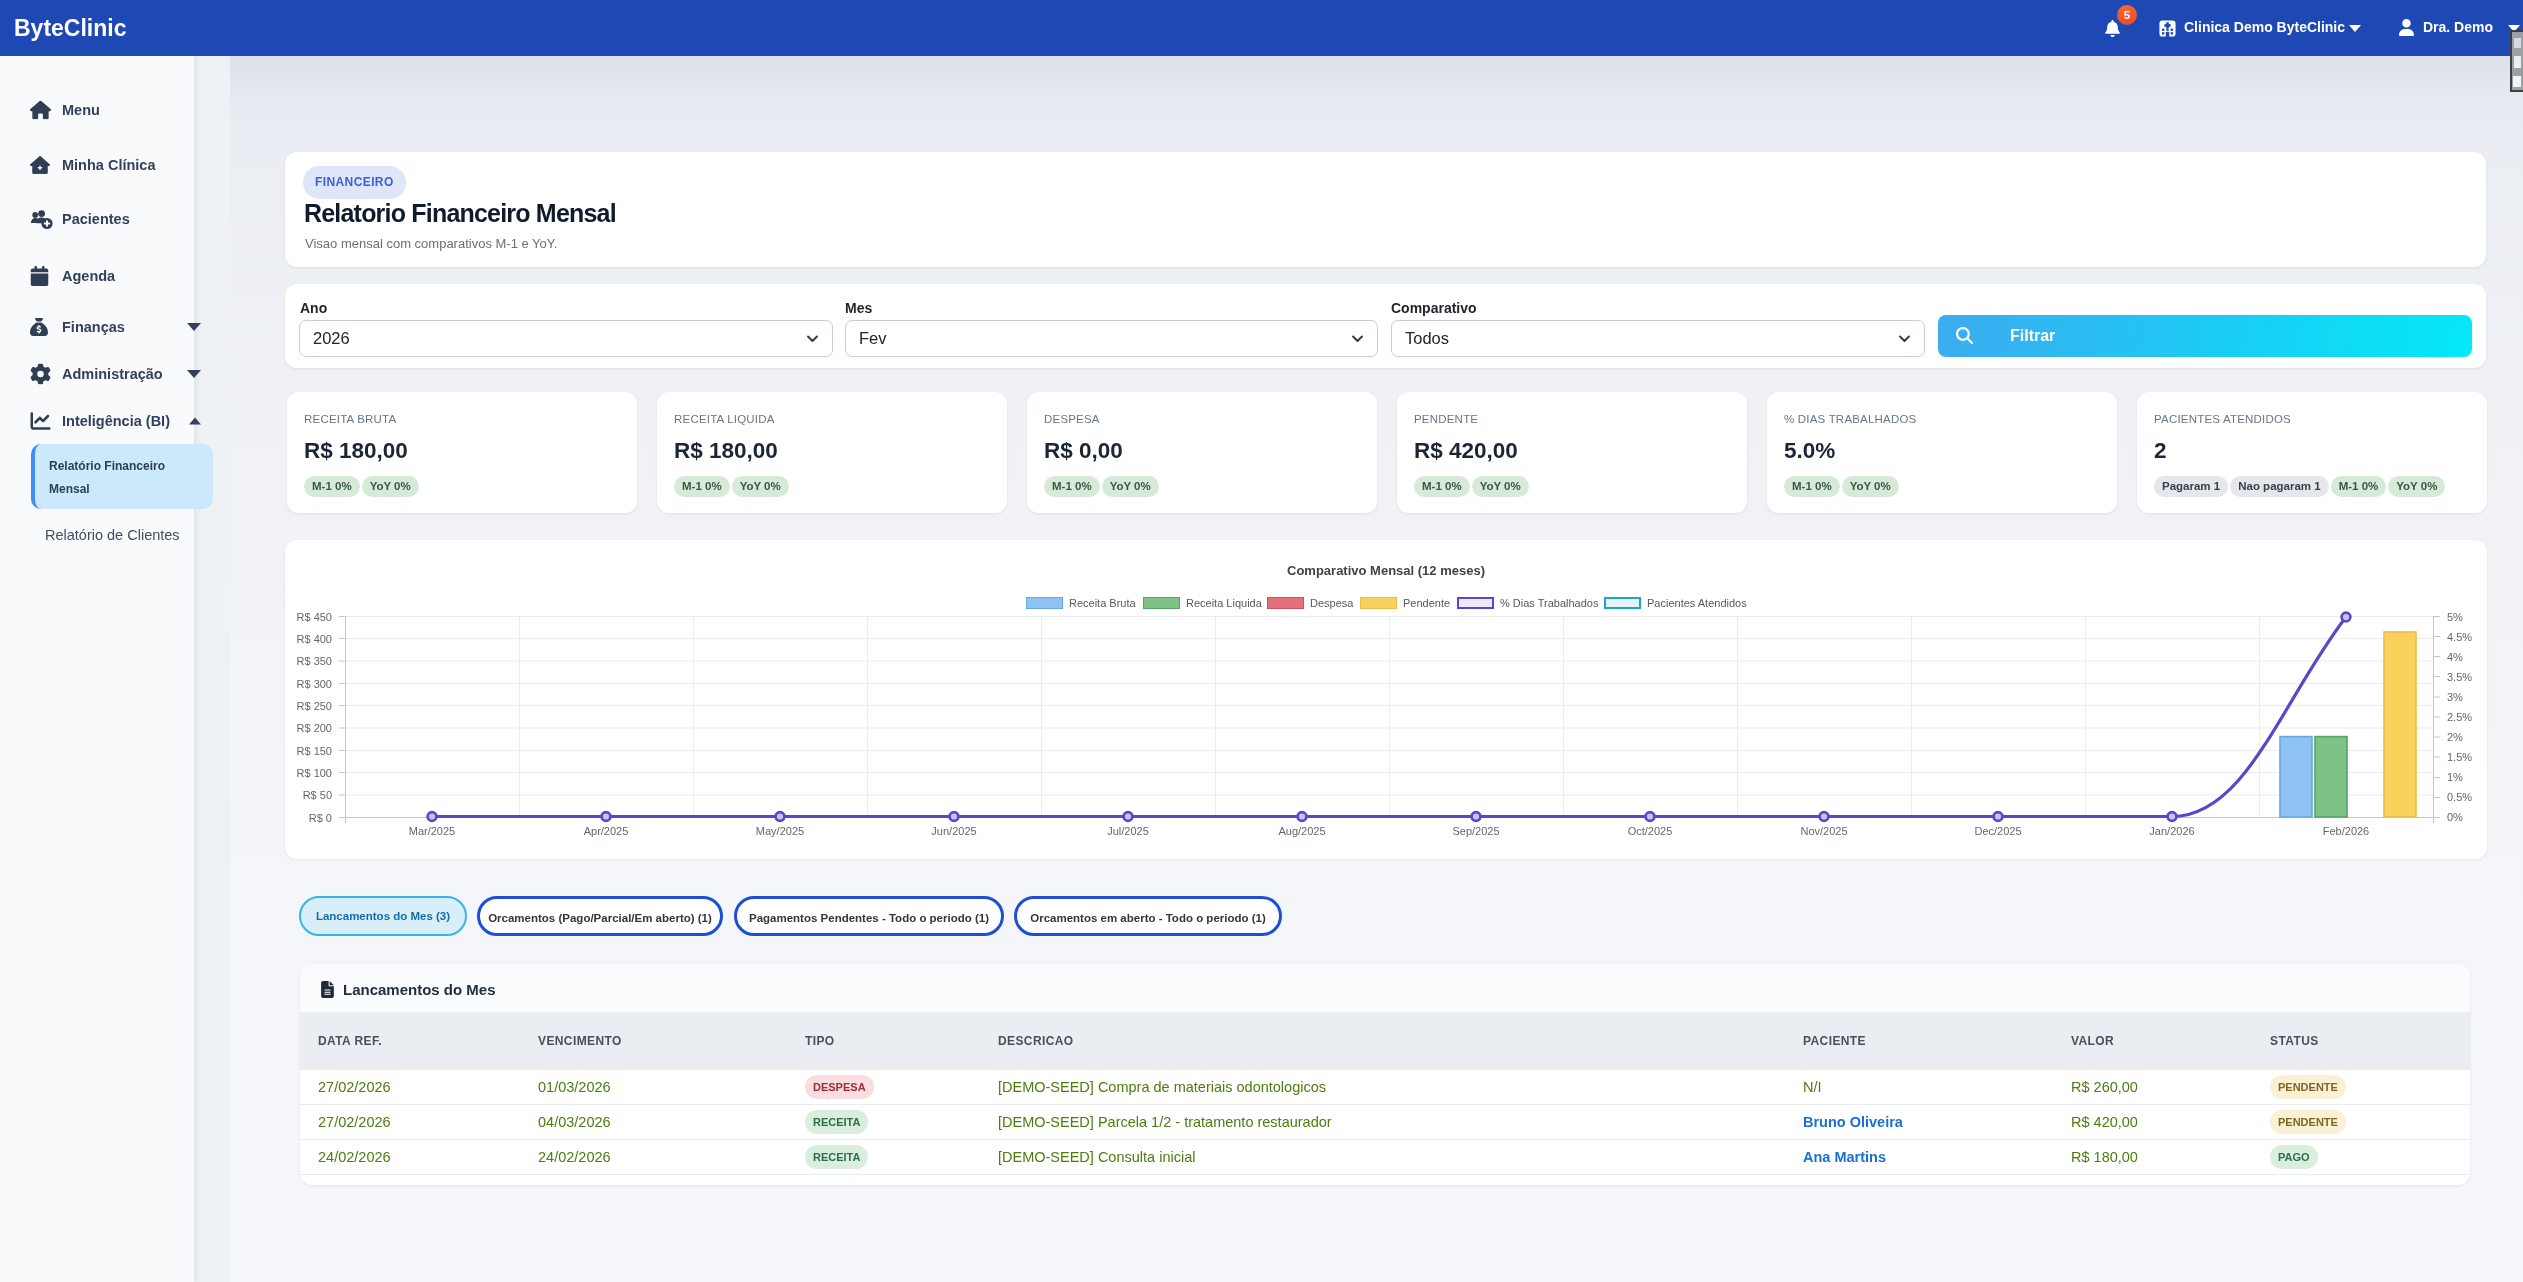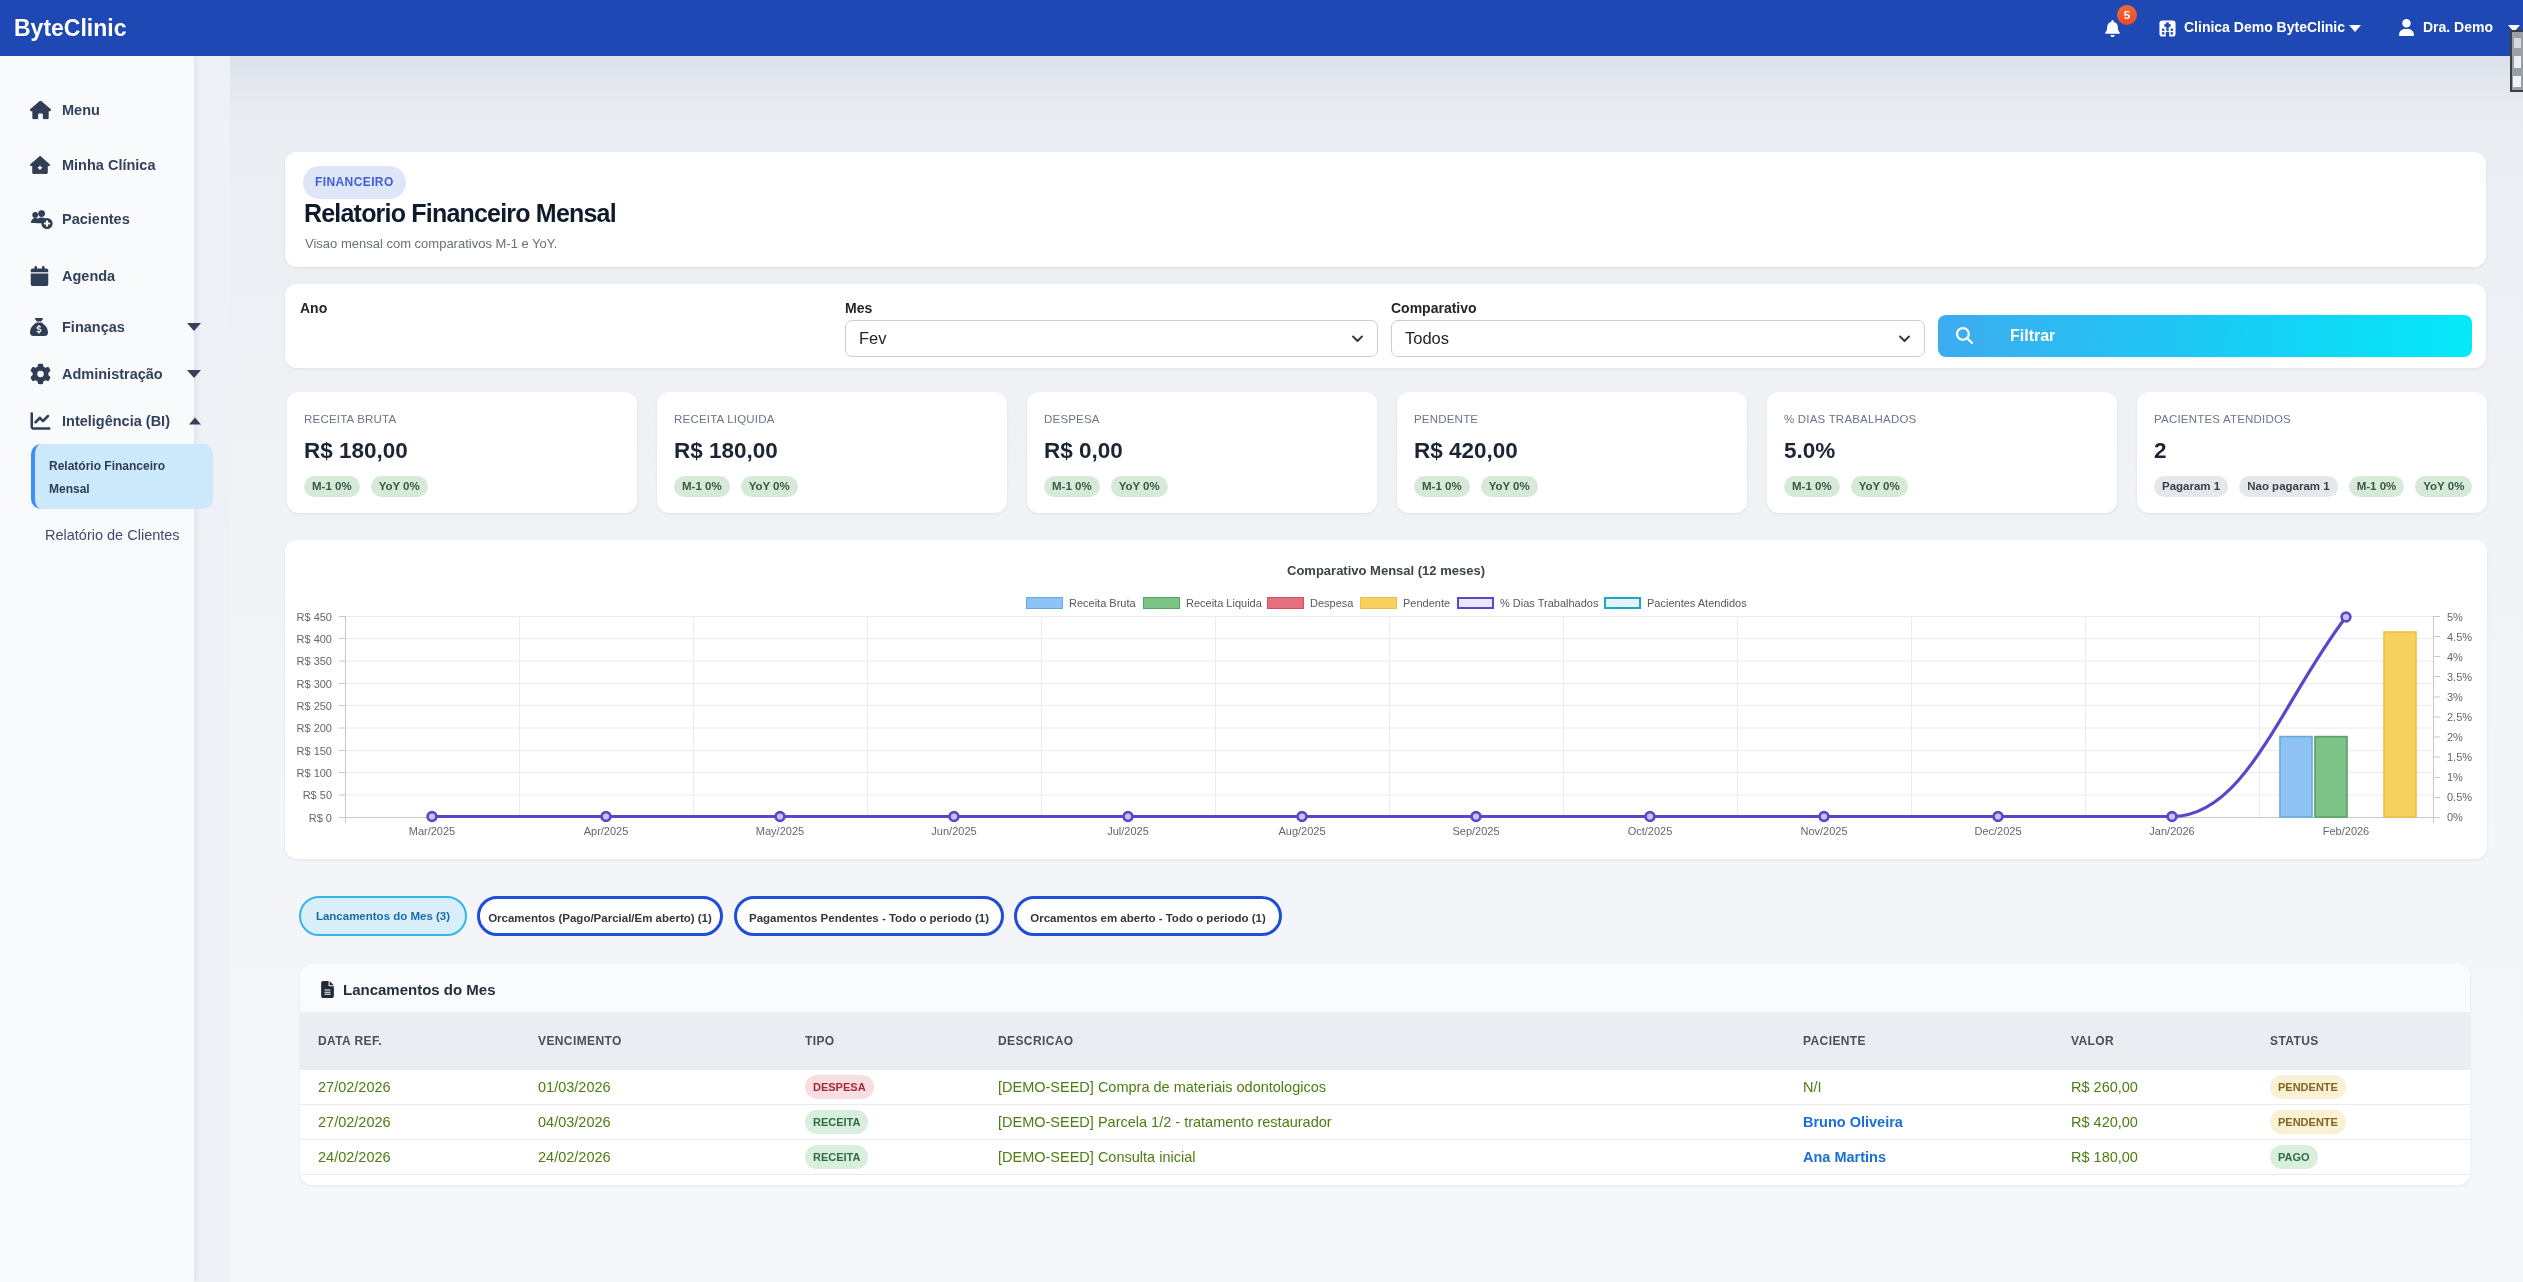--- a/index.html
+++ b/index.html
@@ -45,21 +45,21 @@
   .fselect { position:absolute; top:36px; height:37px; background:#fff; border:1px solid #c9ced4; border-radius:7px;
              color:#212529; font-size:16.5px; line-height:35px; padding-left:13px; }
   .fselect .chev { position:absolute; right:13px; top:11px; }
   #btn-filtrar { position:absolute; left:1653px; top:31px; width:534px; height:42px; border-radius:8px;
                  background:linear-gradient(100deg,#3dabf0 0%, #19cdf4 55%, #04e9f8 100%);
                  color:#fff; font-size:16px; font-weight:bold; line-height:42px;padding-left:28px; }
 
   
   .kpi-label { position:absolute; left:17px; top:21px; color:#6a7585; font-size:11.5px; letter-spacing:.2px; }
   .kpi-value { position:absolute; left:17px; top:46px; color:#1b2533; font-size:22.5px; font-weight:bold; }
-  .kpi-badges { position:absolute; left:17px; top:84px; display:flex; gap:11px;text-align:right; }
+  .kpi-badges { position:absolute; left:17px; top:84px; display:flex; gap:2px;text-align:right; }
   .bdg { height:21px; border-radius:11px; padding:0 8px; font-size:11.5px; font-weight:bold; line-height:21px; white-space:nowrap; }
   .bdg.g { background:#d7ead8; color:#36584a; }
   .bdg.gray { background:#e4e7eb; color:#394149; }
 
   
   #chart-title { position:absolute; left:0; width:2202px; top:23px; text-align:center; color:#3d434a; font-size:13px; font-weight:bold; }
   .leg { position:absolute; top:57px; height:12px; }
   .leg .sw { position:absolute; left:0; top:0; width:37px; height:12px; }
   .leg .lt { position:absolute; left:43px; top:0px; font-size:11px; color:#54595e; white-space:nowrap; }
 
@@ -177,20 +177,25 @@
 </div>
 
 <div class="card" style="left:285px;top:152px;width:2201px;height:115px;">
   <div id="fin-pill">FINANCEIRO</div>
   <div id="page-title">Relatorio Financeiro Mensal</div>
   <div id="page-sub">Visao mensal com comparativos M-1 e YoY.</div>
 </div>
 
 <div class="card" style="left:285px;top:284px;width:2201px;height:84px;">
   <div class="flabel" style="left:15px;">Ano</div>
+  <div class="fselect" style="left:14px;width:534px;">2026
+    <svg class="chev" width="13" height="13" viewBox="0 0 16 16">
+        <path fill="none" stroke="#343a40" stroke-width="2.4" stroke-linecap="round" stroke-linejoin="round" d="M2.5 5.5 L8 11 L13.5 5.5"></path>
+      </svg>
+  </div>
   <div class="flabel" style="left:560px;">Mes</div>
   <div class="fselect" style="left:560px;width:533px;">Fev
     <svg class="chev" width="13" height="13" viewBox="0 0 16 16">
         <path fill="none" stroke="#343a40" stroke-width="2.4" stroke-linecap="round" stroke-linejoin="round" d="M2.5 5.5 L8 11 L13.5 5.5"></path>
       </svg>
   </div>
   <div class="flabel" style="left:1106px;">Comparativo</div>
   <div class="fselect" style="left:1106px;width:534px;">Todos
     <svg class="chev" width="13" height="13" viewBox="0 0 16 16">
         <path fill="none" stroke="#343a40" stroke-width="2.4" stroke-linecap="round" stroke-linejoin="round" d="M2.5 5.5 L8 11 L13.5 5.5"></path>

